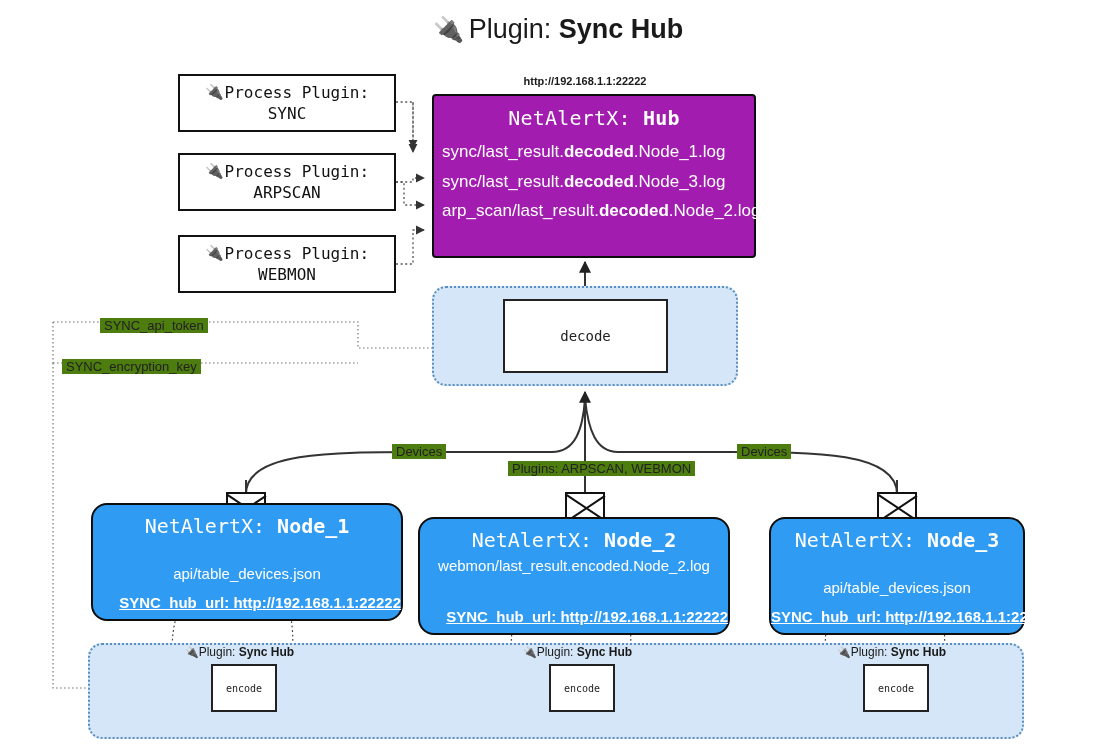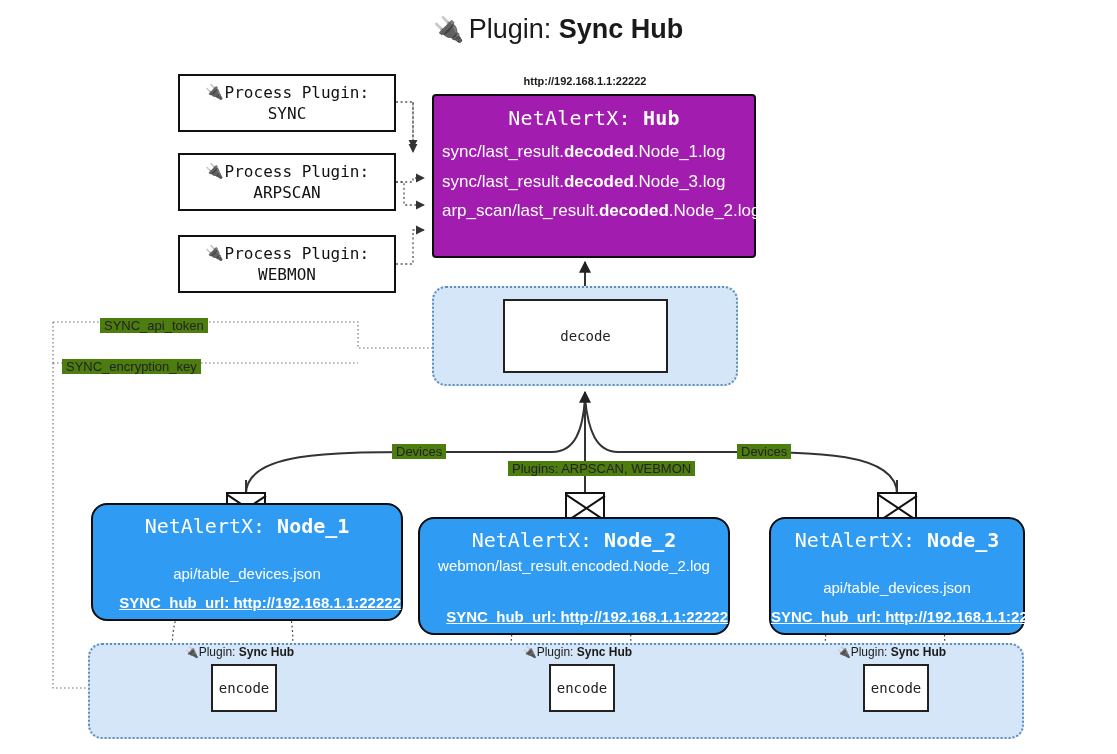--- a/index.html
+++ b/index.html
@@ -81,21 +81,21 @@
 
   
   .whitebox {
     position: absolute; background: #ffffff;
     border: 2px solid #222222;
     display: flex; align-items: center; justify-content: center;
     font-family: "DejaVu Sans Mono", "Liberation Mono", monospace;
     color: #222222;
   }
   #decode-box { left: 503px; top: 299px; width: 165px; height: 74px; font-size: 14px; }
-  .encode-box { top: 664px; width: 66px; height: 48px; font-size: 14px; }
+  .encode-box { top: 664px; width: 66px; height: 48px; font-size: 10px; }
   #encode-1 { left: 211px; }
   #encode-2 { left: 549px; }
   #encode-3 { left: 863px; }
 
   .plugin-tag {
     position: absolute; top: 645px;
     font-size: 12px; color: #1a1a1a; white-space: nowrap;
   }
   .plugin-tag .plug { font-size: 11px; }
   .plugin-tag b { font-weight: 700; }

